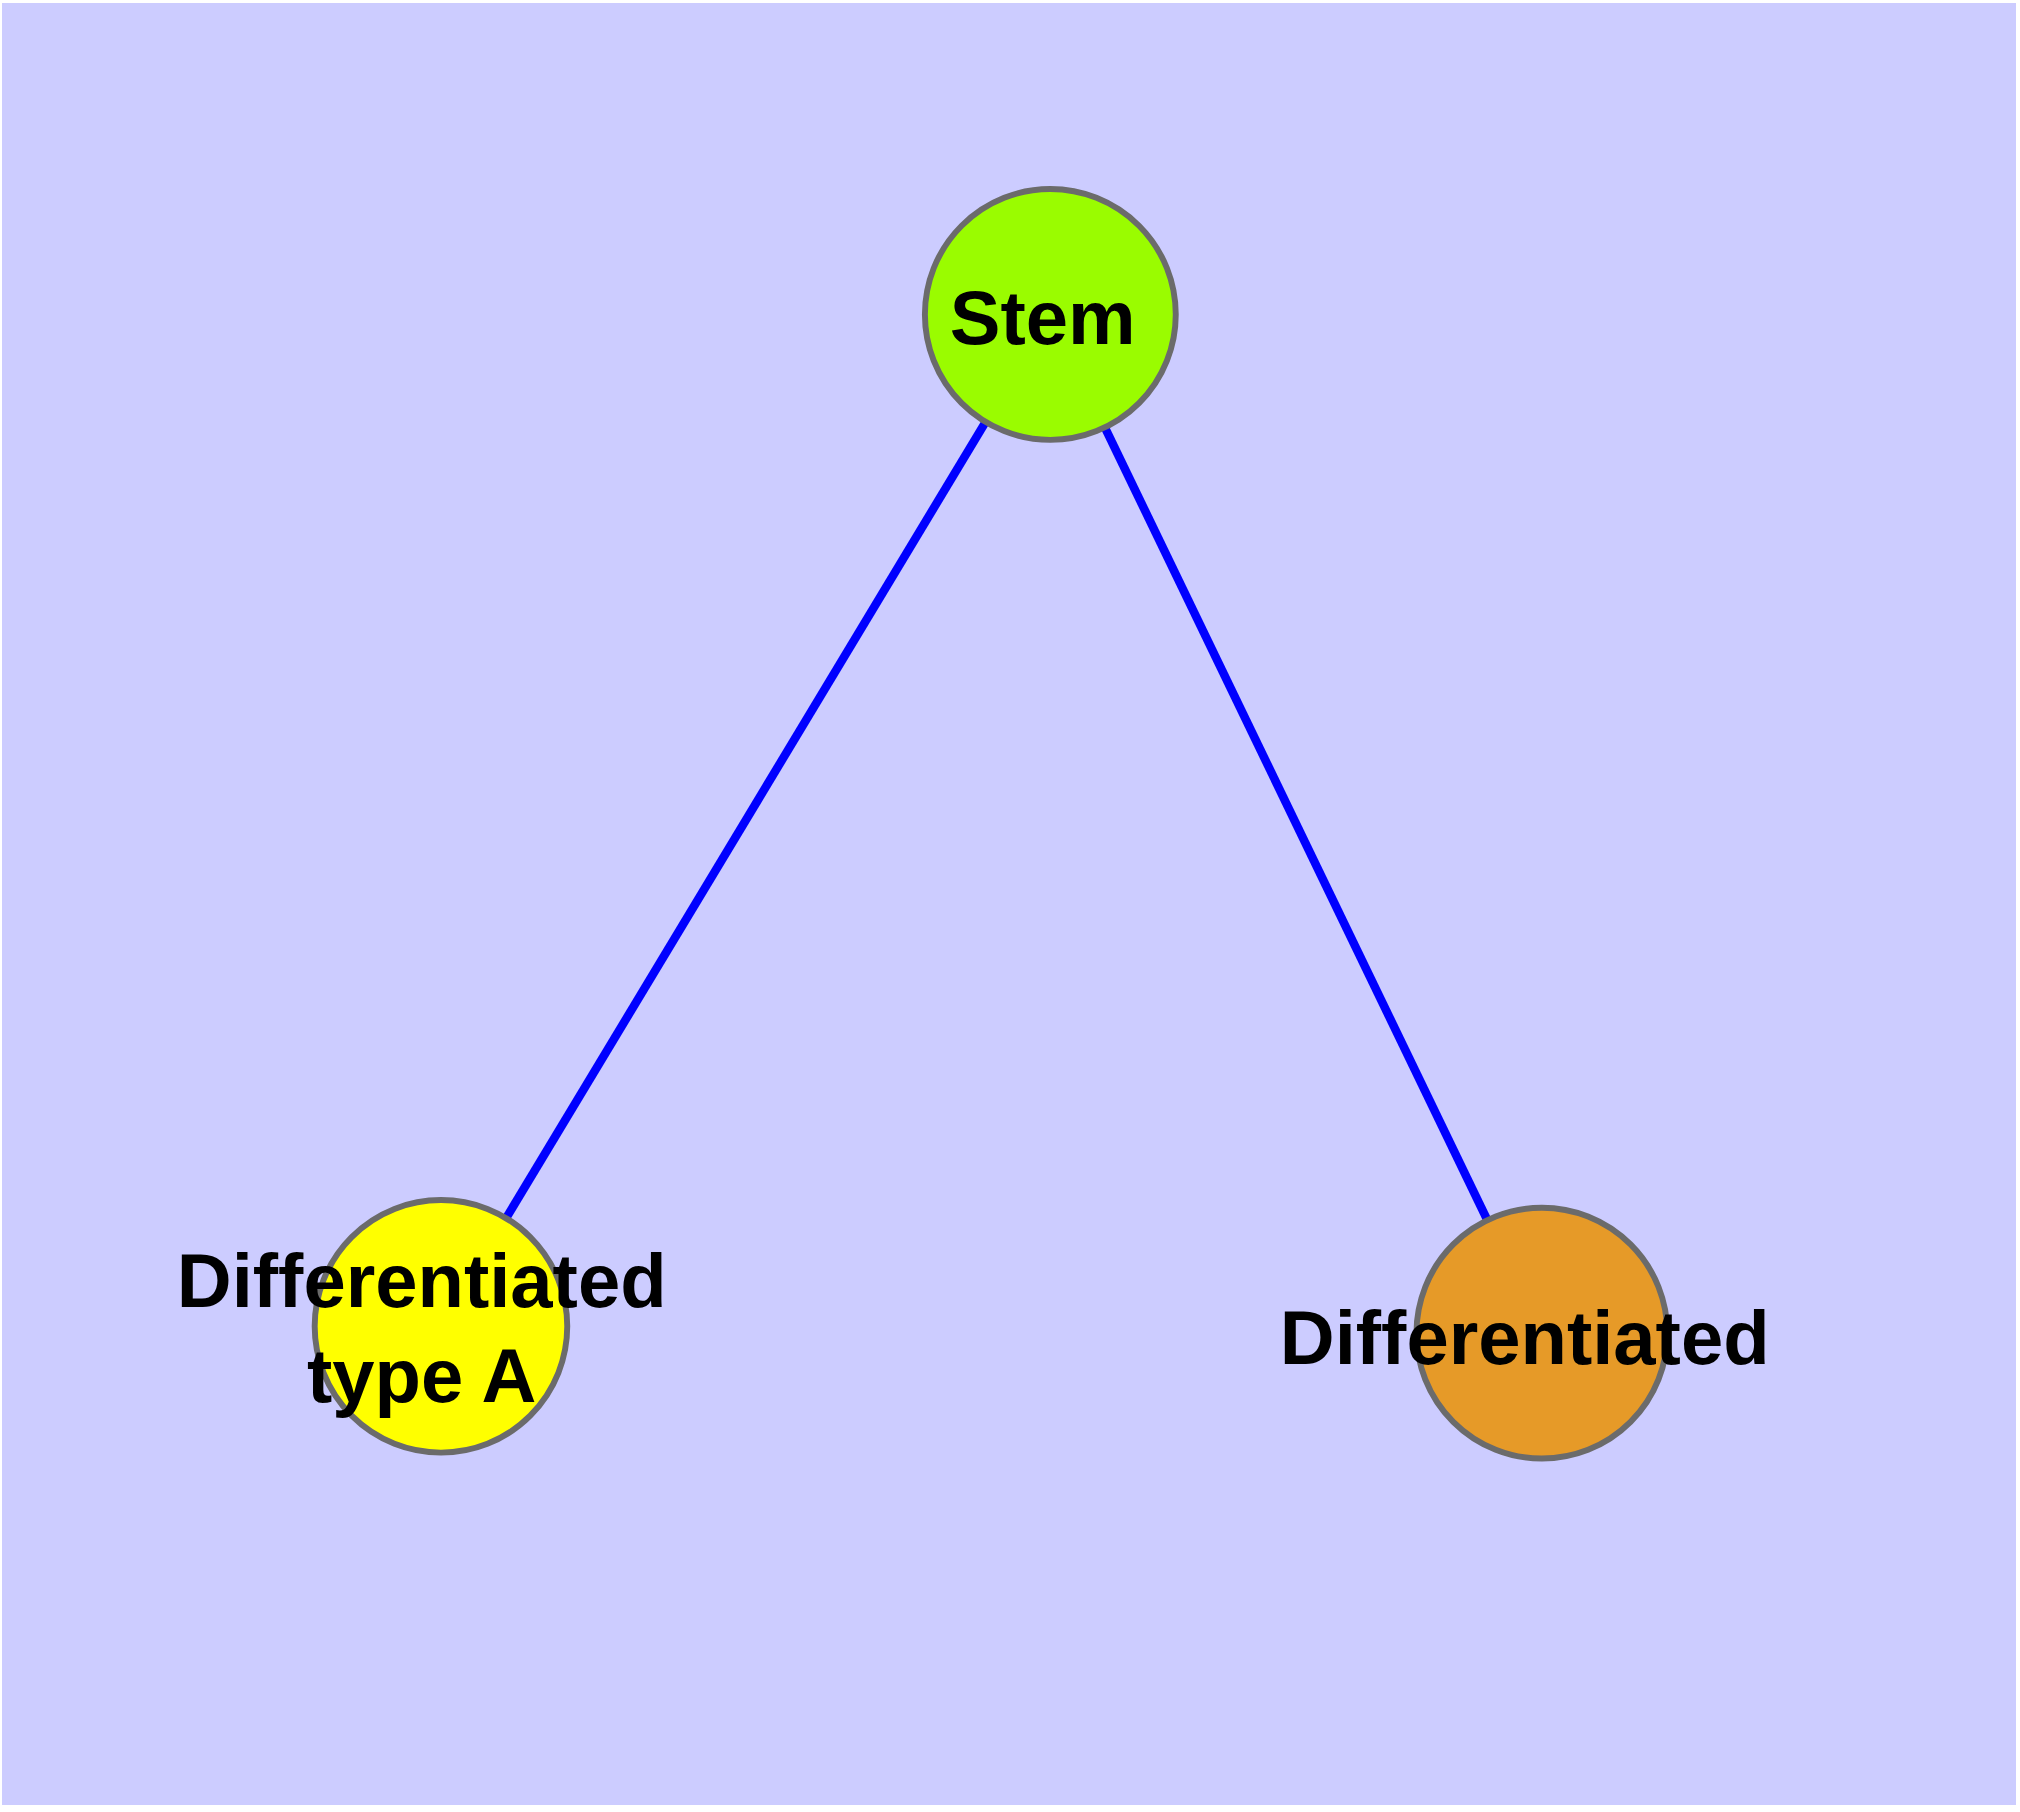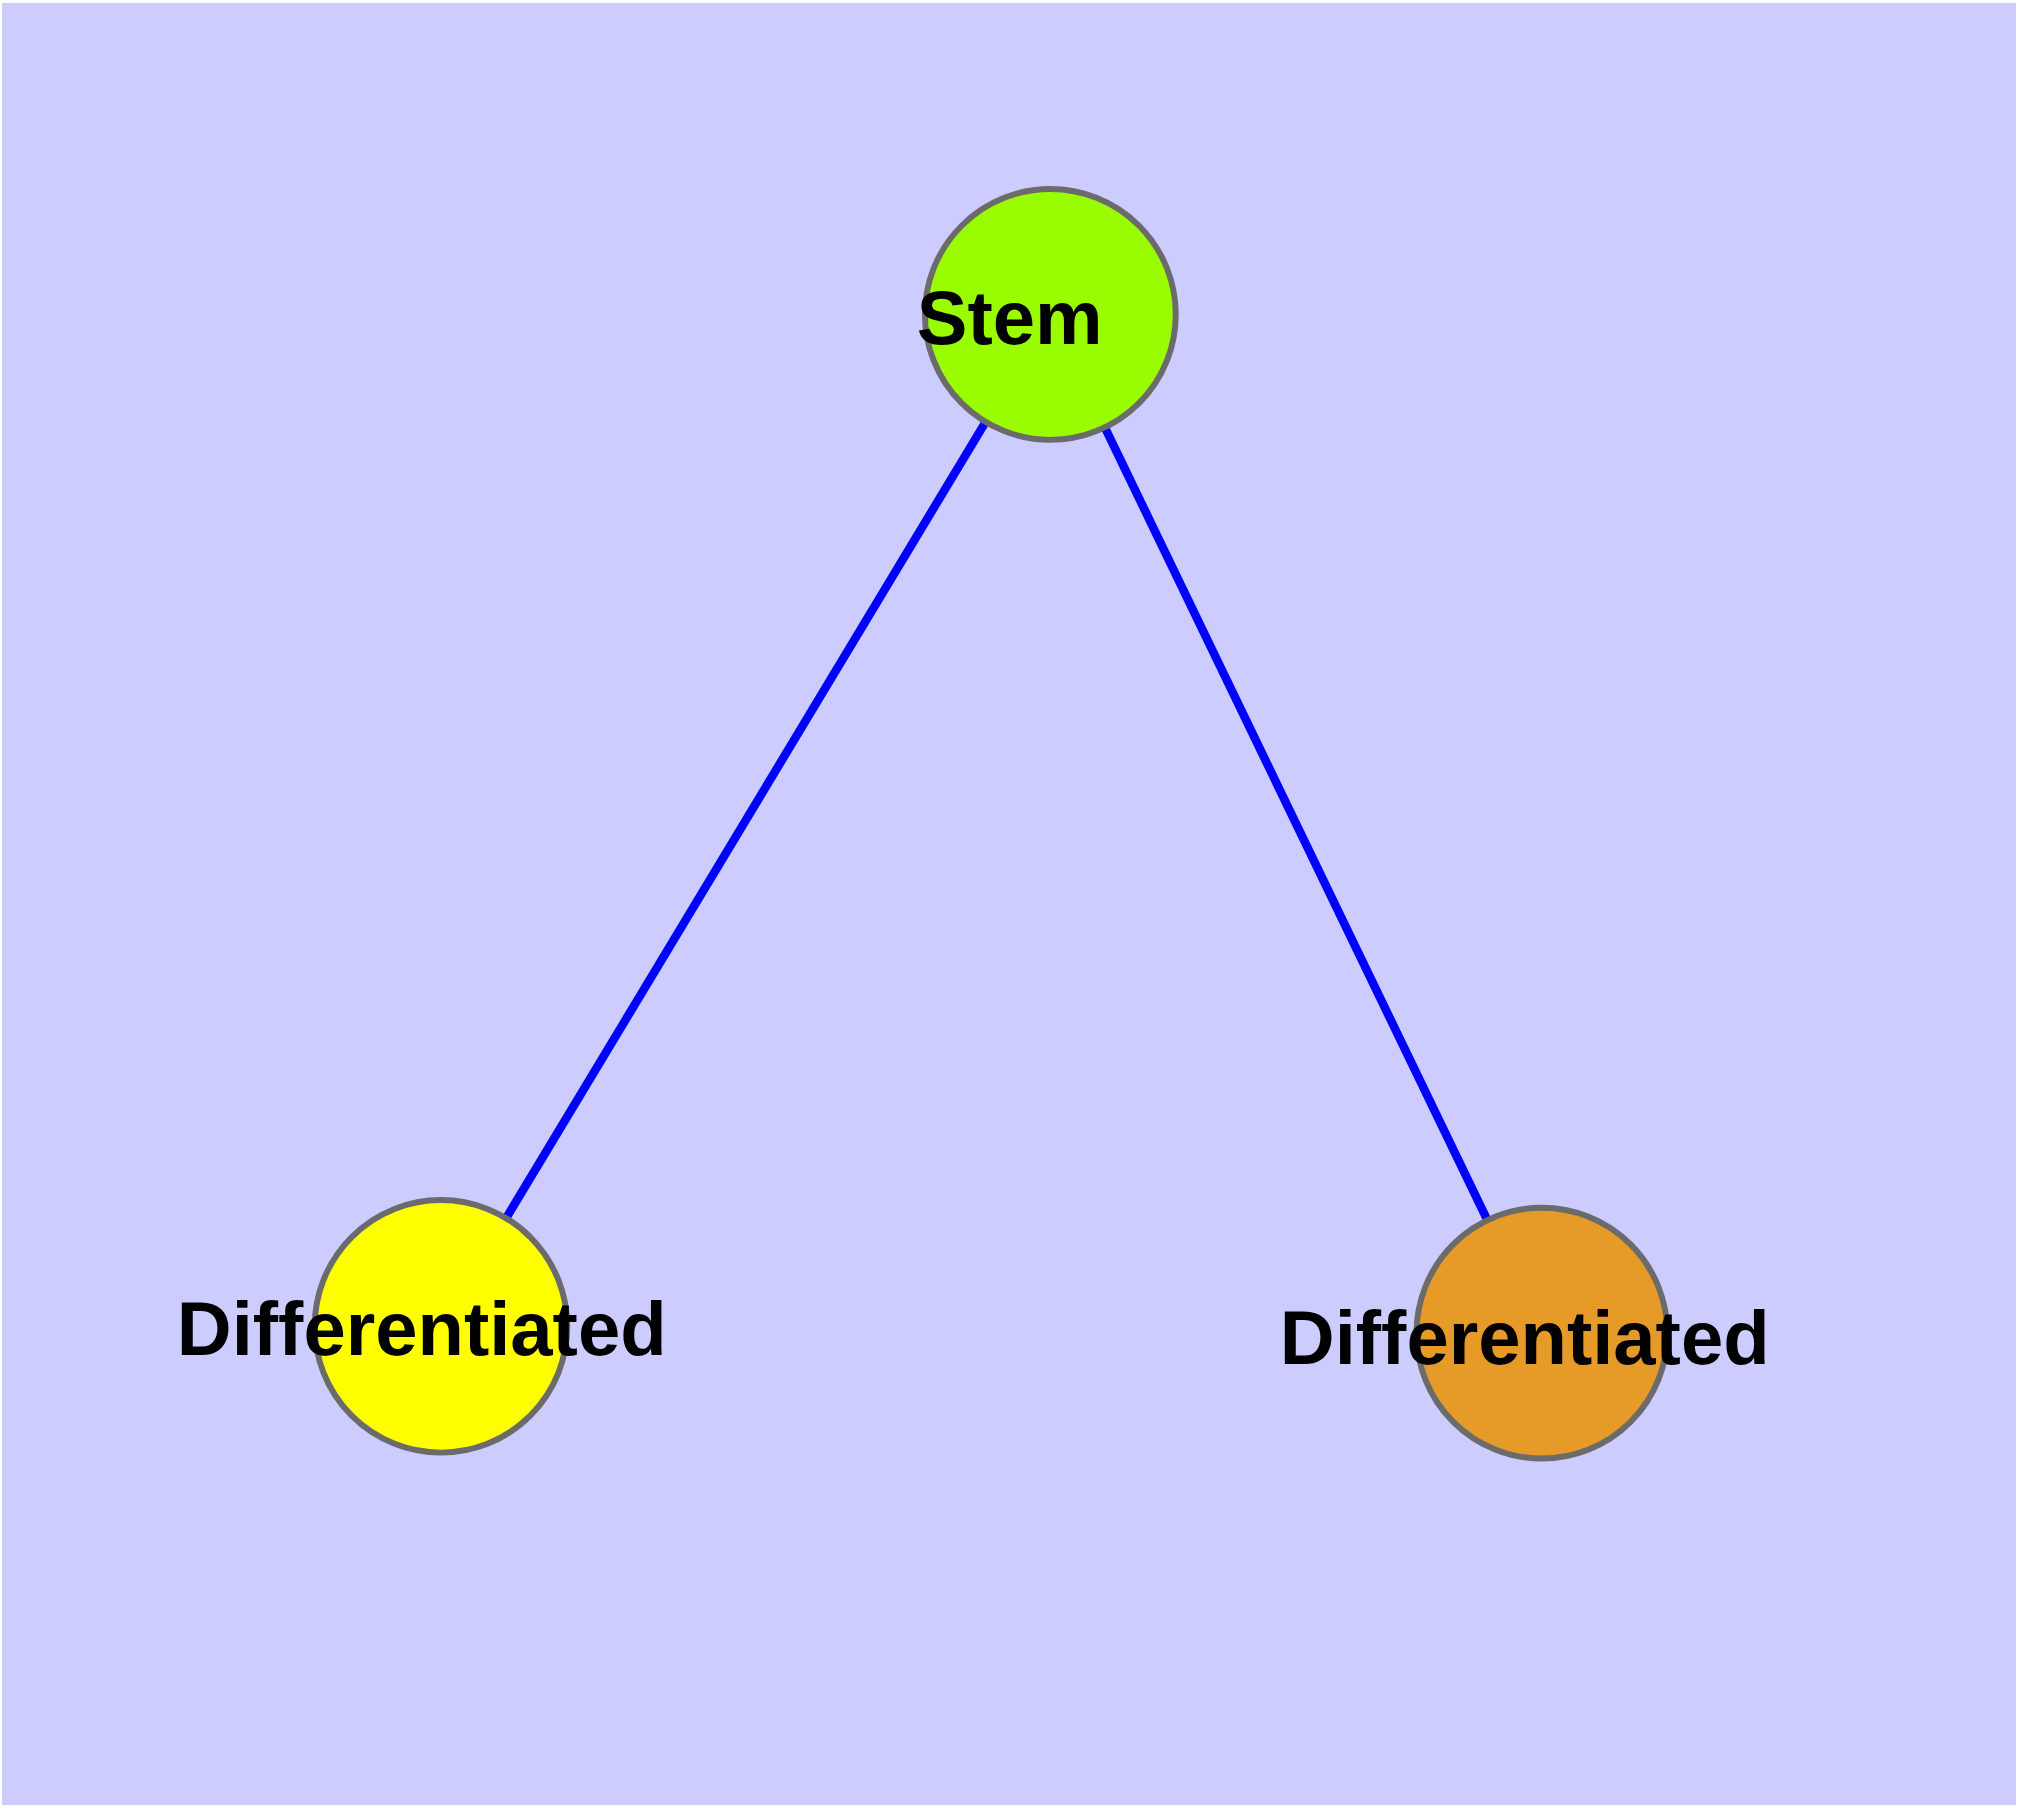--- a/index.html
+++ b/index.html
@@ -37,21 +37,21 @@
     transform: translate(-50%, -50%);
     text-align: center;
     color: #000000;
     font-weight: bold;
     font-size: 76px;
     line-height: 95px;
     white-space: nowrap;
     pointer-events: none;
   }
   .node-label span { display: block; }
-  .label-stem   { left: 1008px; top:  314px; }
+  .label-stem   { left: 1041px; top:  314px; }
   .label-type-a { left:  420px; top: 1325px; }
   .label-type-b { left: 1523px; top: 1334px; }
 </style>
 </head>
 <body>
 
 <div class="page">
   <div class="canvas">
 
     <svg class="graph-svg" viewBox="0 0 2384 2138" xmlns="http://www.w3.org/2000/svg">
@@ -63,20 +63,21 @@
       <circle cx="520" cy="1565" r="149" stroke="#6B6B6B" stroke-width="7" fill="#FFFF00"></circle>
       <circle cx="1819" cy="1573" r="148" stroke="#6B6B6B" stroke-width="7" fill="#E69A28"></circle>
     </svg>
 
     <div class="node-label label-stem">
       <span>Stem</span>
     </div>
 
     <div class="node-label label-type-a">
       <span>Differentiated</span>
+      <span>type A</span>
     </div>
 
     <div class="node-label label-type-b">
       <span>Differentiated</span>
     </div>
 
   </div>
 </div>
 
 

